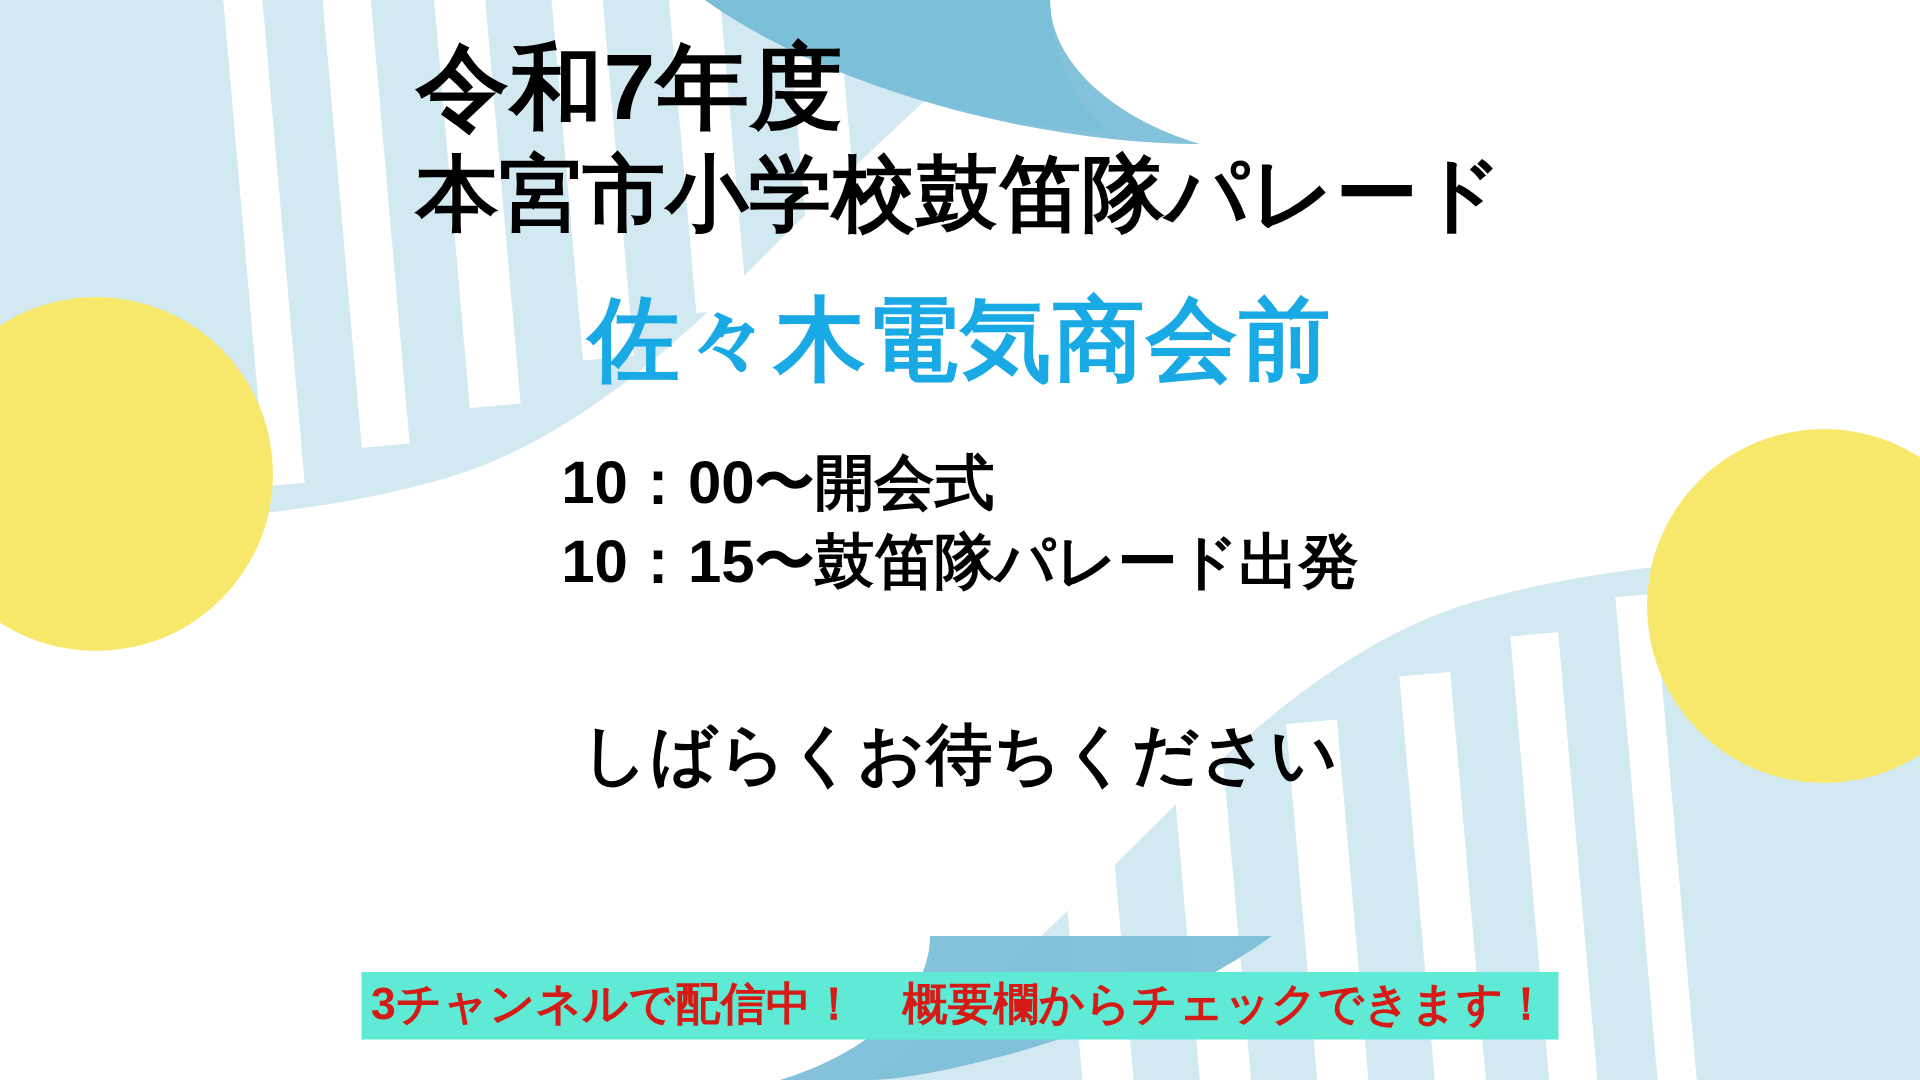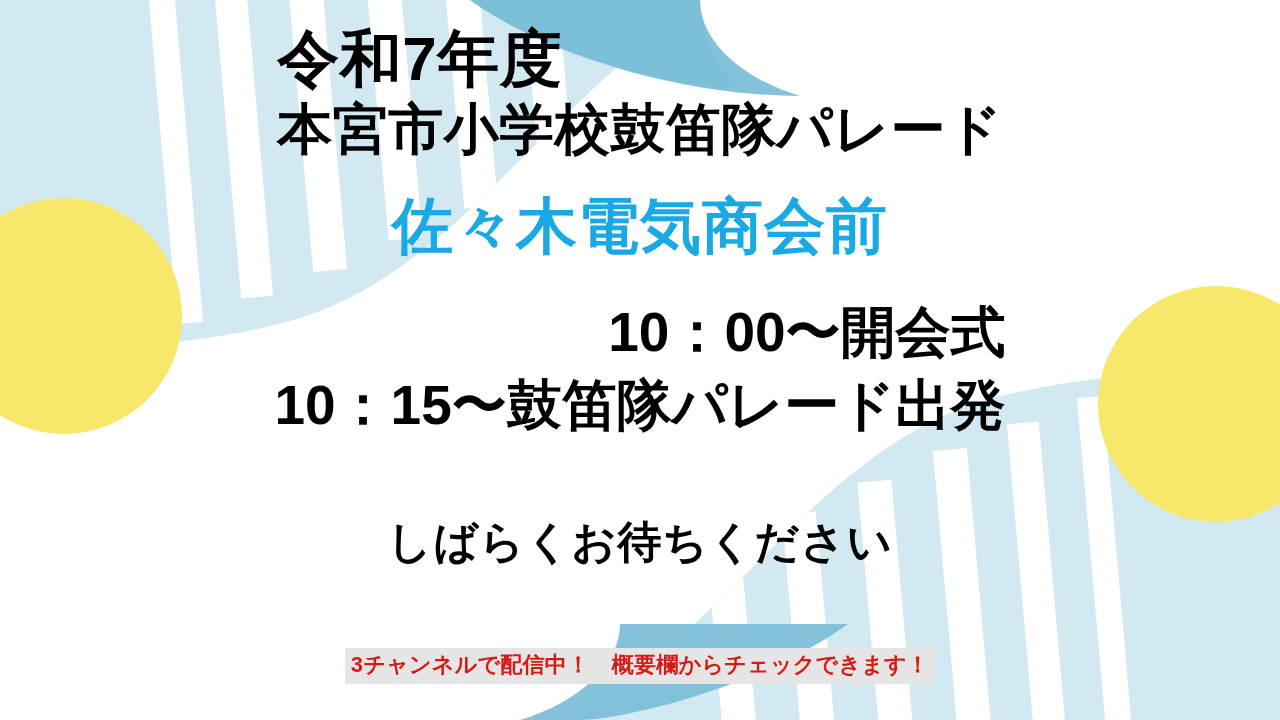--- a/index.html
+++ b/index.html
@@ -65,24 +65,24 @@
     font-weight: 700;
     font-size: 61px;
     letter-spacing: 1px;
     line-height: 1.05;
     white-space: nowrap;
     text-align: center;
   }
 
   .schedule {
     margin-top: 38px;
-    text-align: right;
+    text-align: left;
     color: #000000;
     font-weight: 700;
-    font-size: 55px;
+    font-size: 40px;
     line-height: 1.32;
   }
   .schedule-row {
     white-space: nowrap;
   }
 
   .standby {
     margin-top: 72px;
     color: #000000;
     font-weight: 700;
@@ -94,24 +94,24 @@
 
   .banner-wrap {
     position: absolute;
     left: 0;
     right: 0;
     top: 648px;
     display: flex;
     justify-content: center;
   }
   .banner {
-    background: #e5e5e5;
+    background: #5eead4;
     color: #d61a15;
     font-weight: 700;
-    font-size: 22px;
+    font-size: 30px;
     line-height: 1.18;
     padding: 4px 6px 6px 6px;
     white-space: pre;
     letter-spacing: 0.3px;
   }
 </style>
 </head>
 <body>
 
 <div id="stage">

